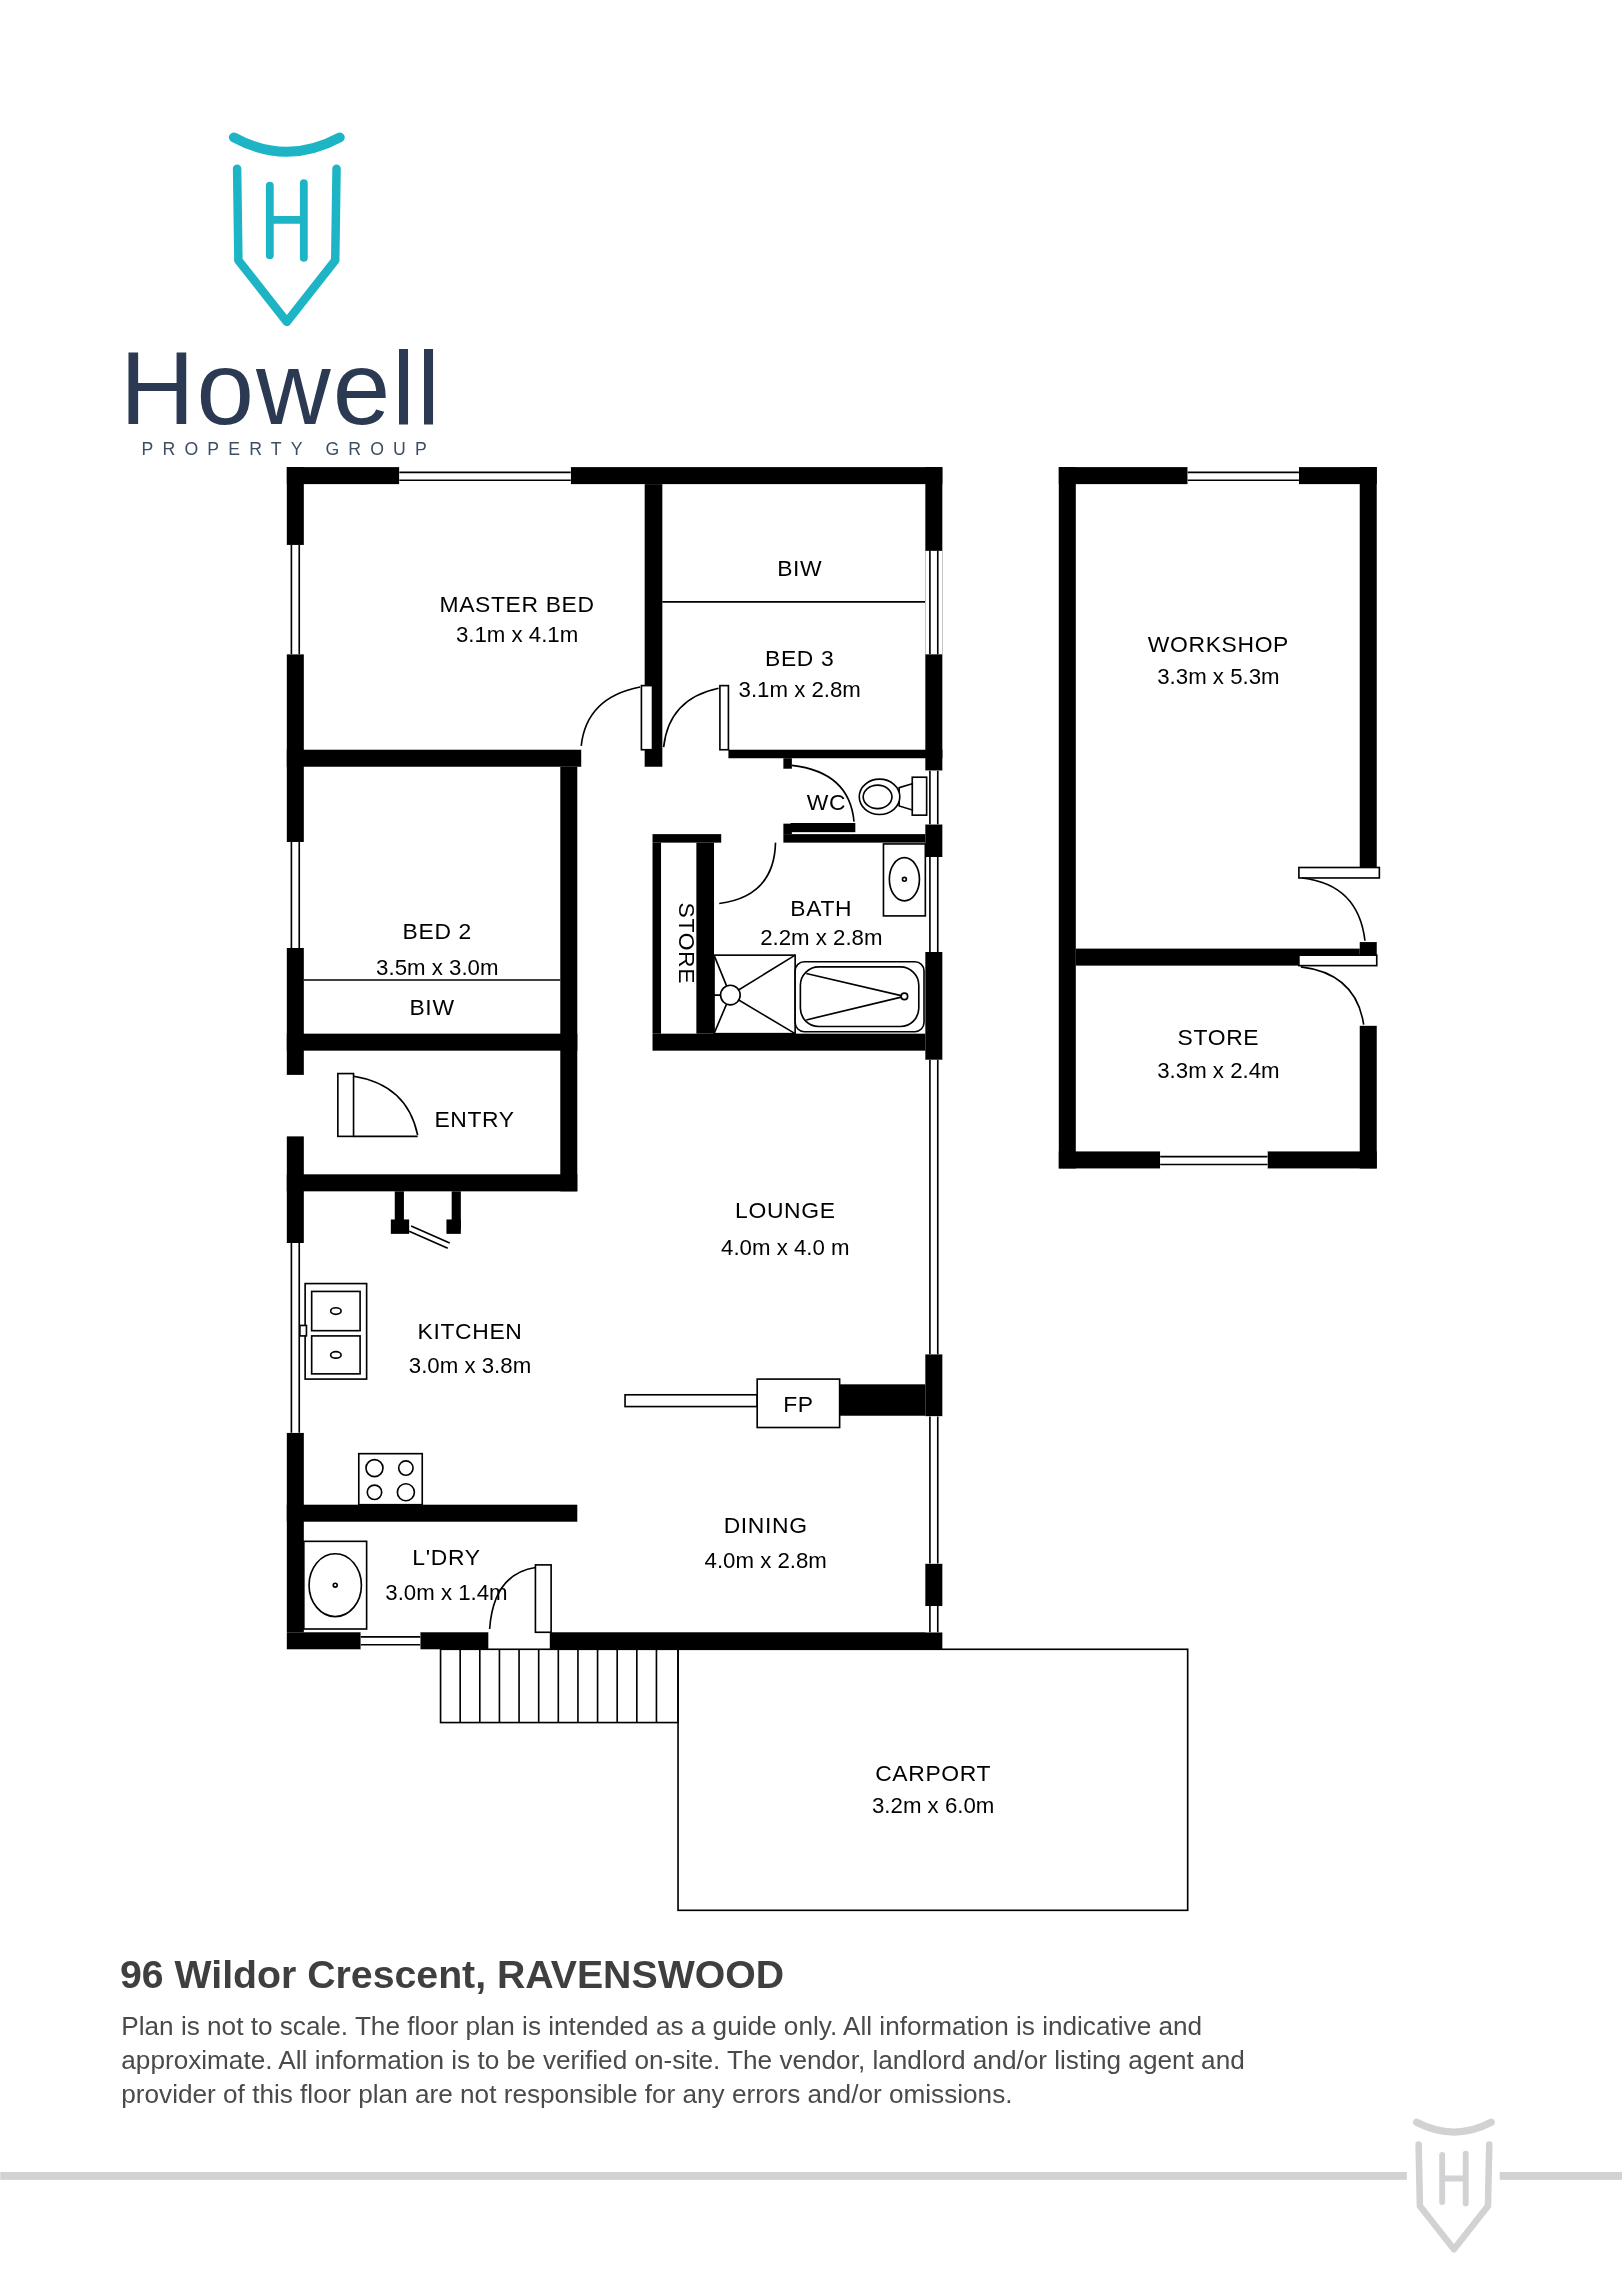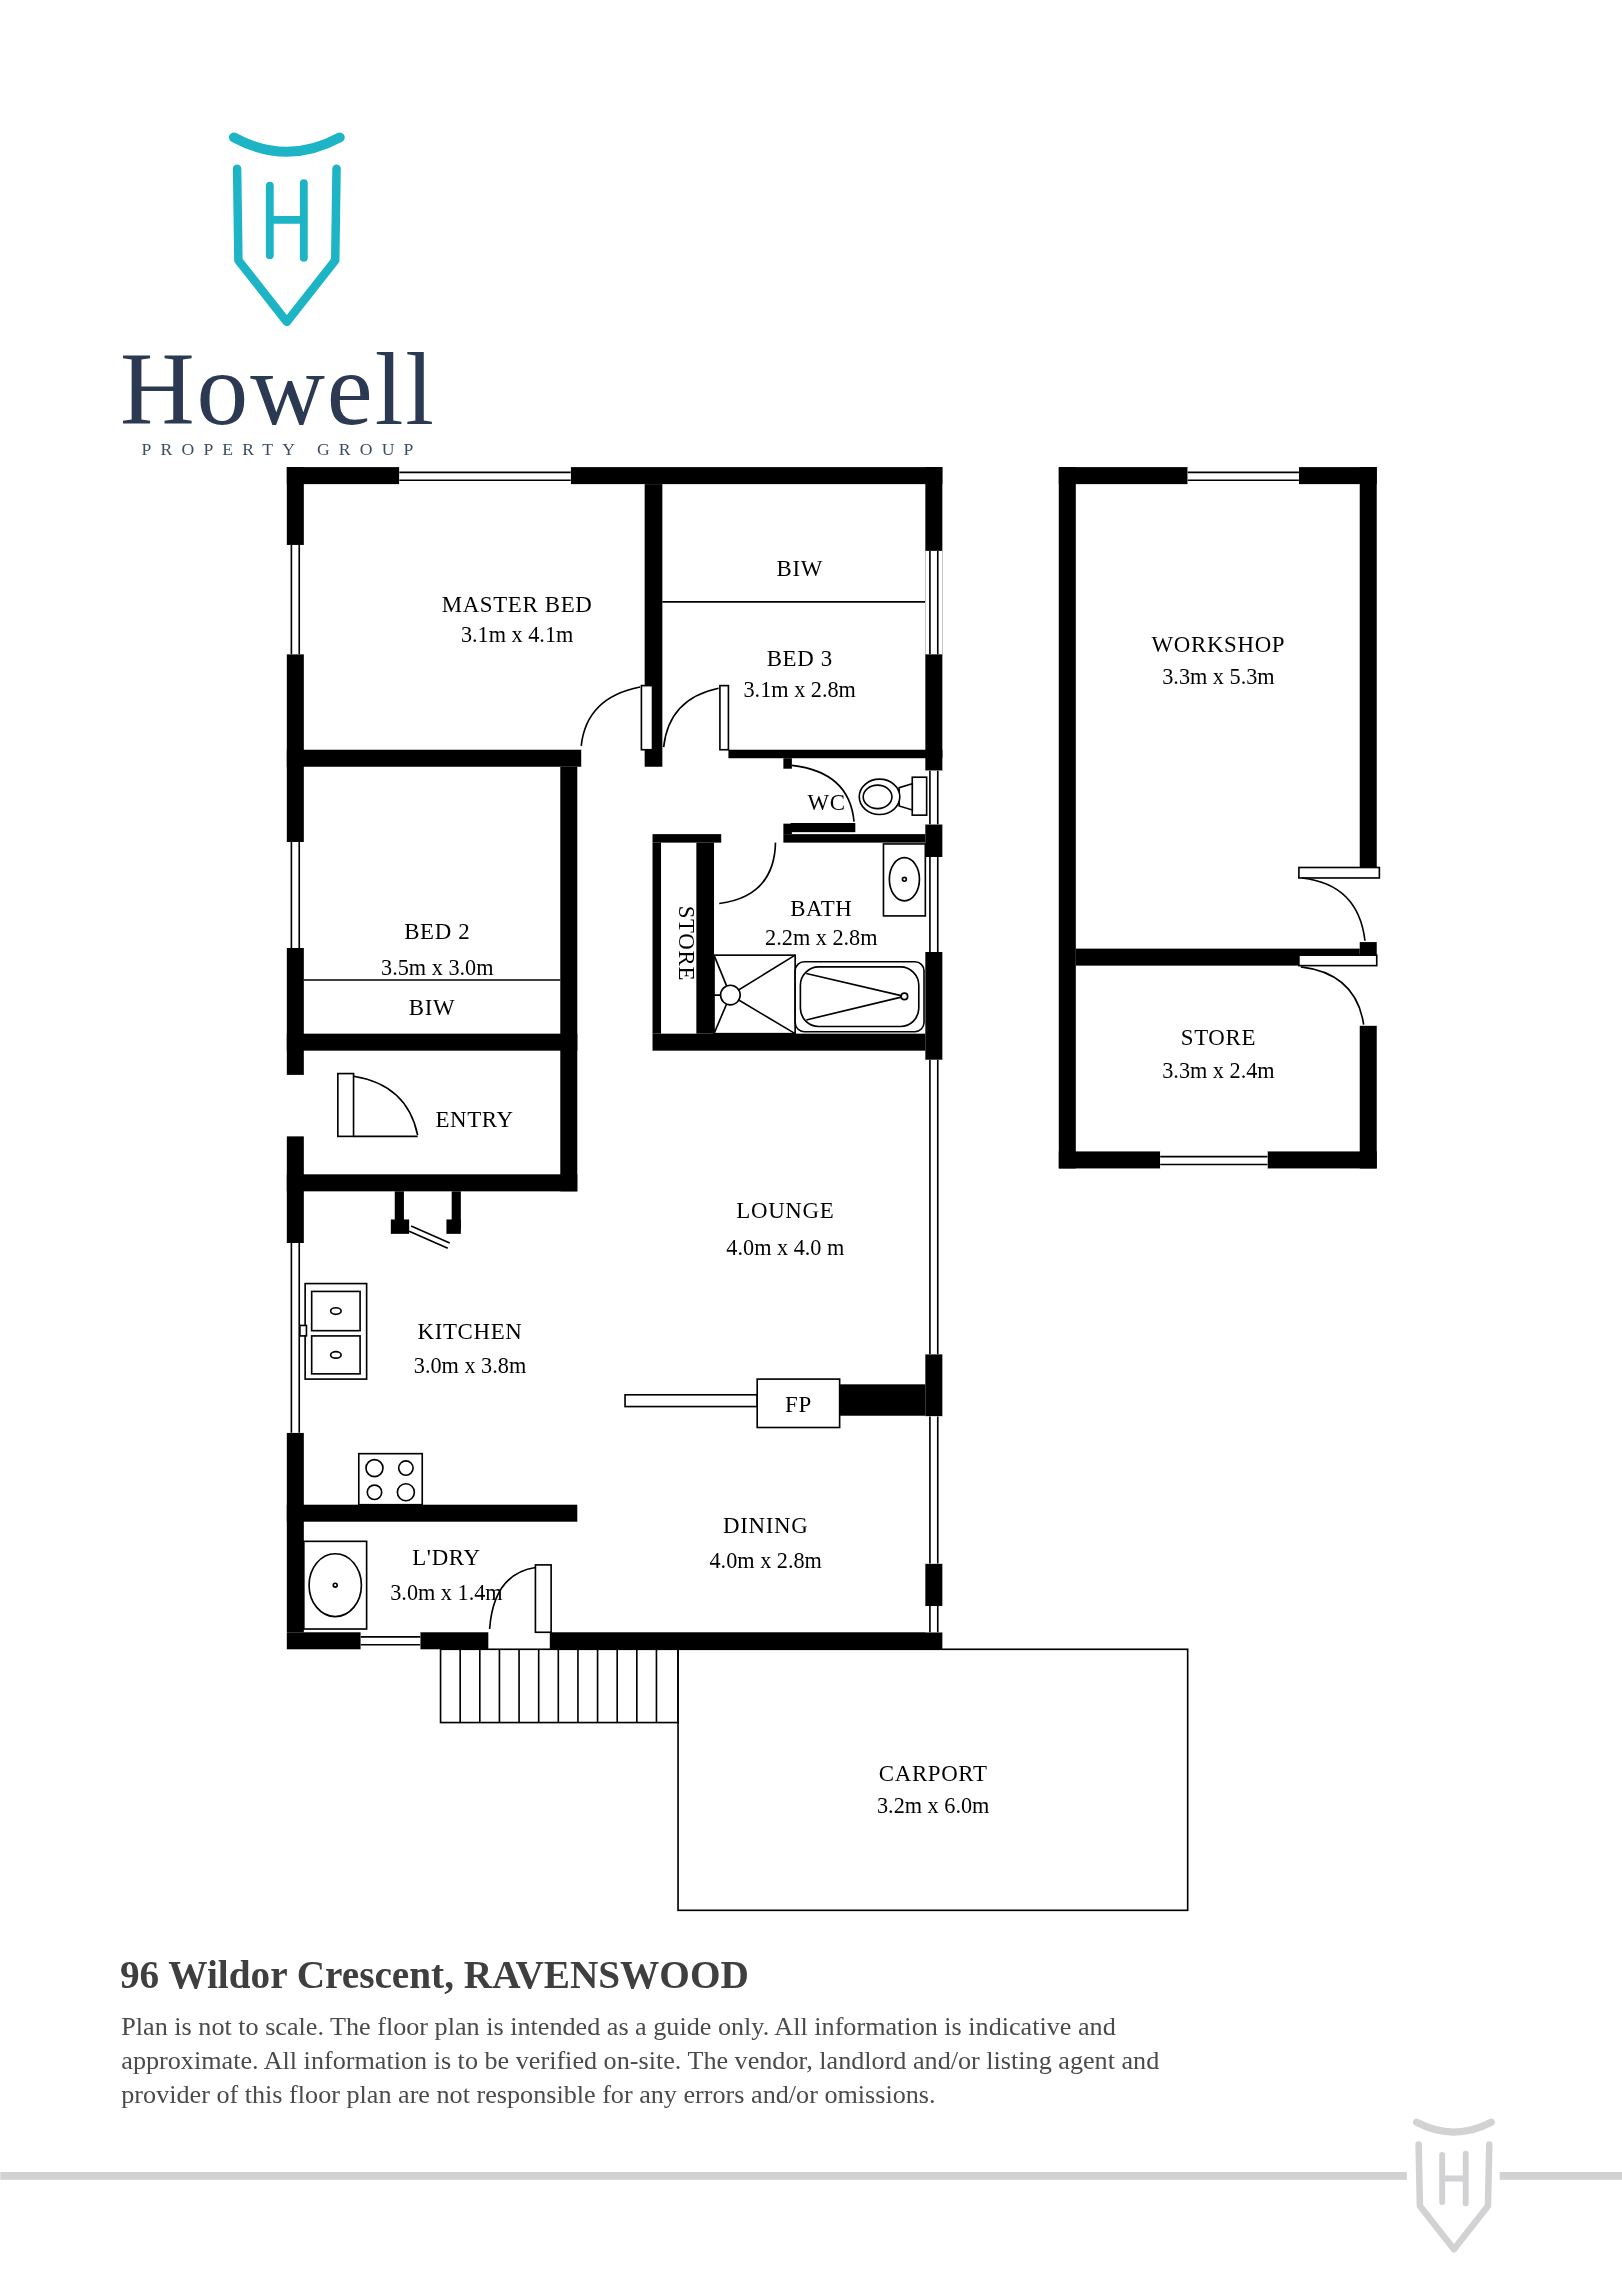--- a/index.html
+++ b/index.html
@@ -1,19 +1,19 @@
 <!DOCTYPE html>
 <html style="--teal: #1DB5C6; --navy: #2B3A52; --title: #3F3F3F; --body: #4A4A4A; --lgray: #D2D2D4;font-size:10.5px"><head>
 <meta charset="utf-8">
 <style>
   :root{
     --teal:#1DB5C6; --navy:#2B3A52; --title:#3F3F3F; --body:#4A4A4A; --lgray:#D2D2D4;
   }
   html,body{margin:0;padding:0;background:#fff;}
-  .page{width:1623px;height:2295px;position:relative;background:#fff;font-family:Liberation Serif, serif;border-radius:31px;}
+  .page{width:1623px;height:2295px;position:relative;background:#fff;font-family:Liberation Sans, sans-serif;border-radius:31px;}
   svg{display:block;}
   .wall{fill:#000;stroke:none;}
   .thin{stroke:#000;stroke-width:2.5;fill:none;}
   .fixture{stroke:#000;stroke-width:2.5;fill:#fff;}
   .arc{stroke:#000;stroke-width:2.5;fill:none;}
   .leaf{stroke:#000;stroke-width:2.5;fill:#fff;}
   .glaz{stroke:#000;stroke-width:2.5;fill:none;}
   .winbox{fill:#fff;stroke:none;}
   .roomlabel{font-size:35px;fill:#000;text-anchor:middle;letter-spacing:1px;}
   .roomdims{font-size:34px;fill:#000;text-anchor:middle;}

